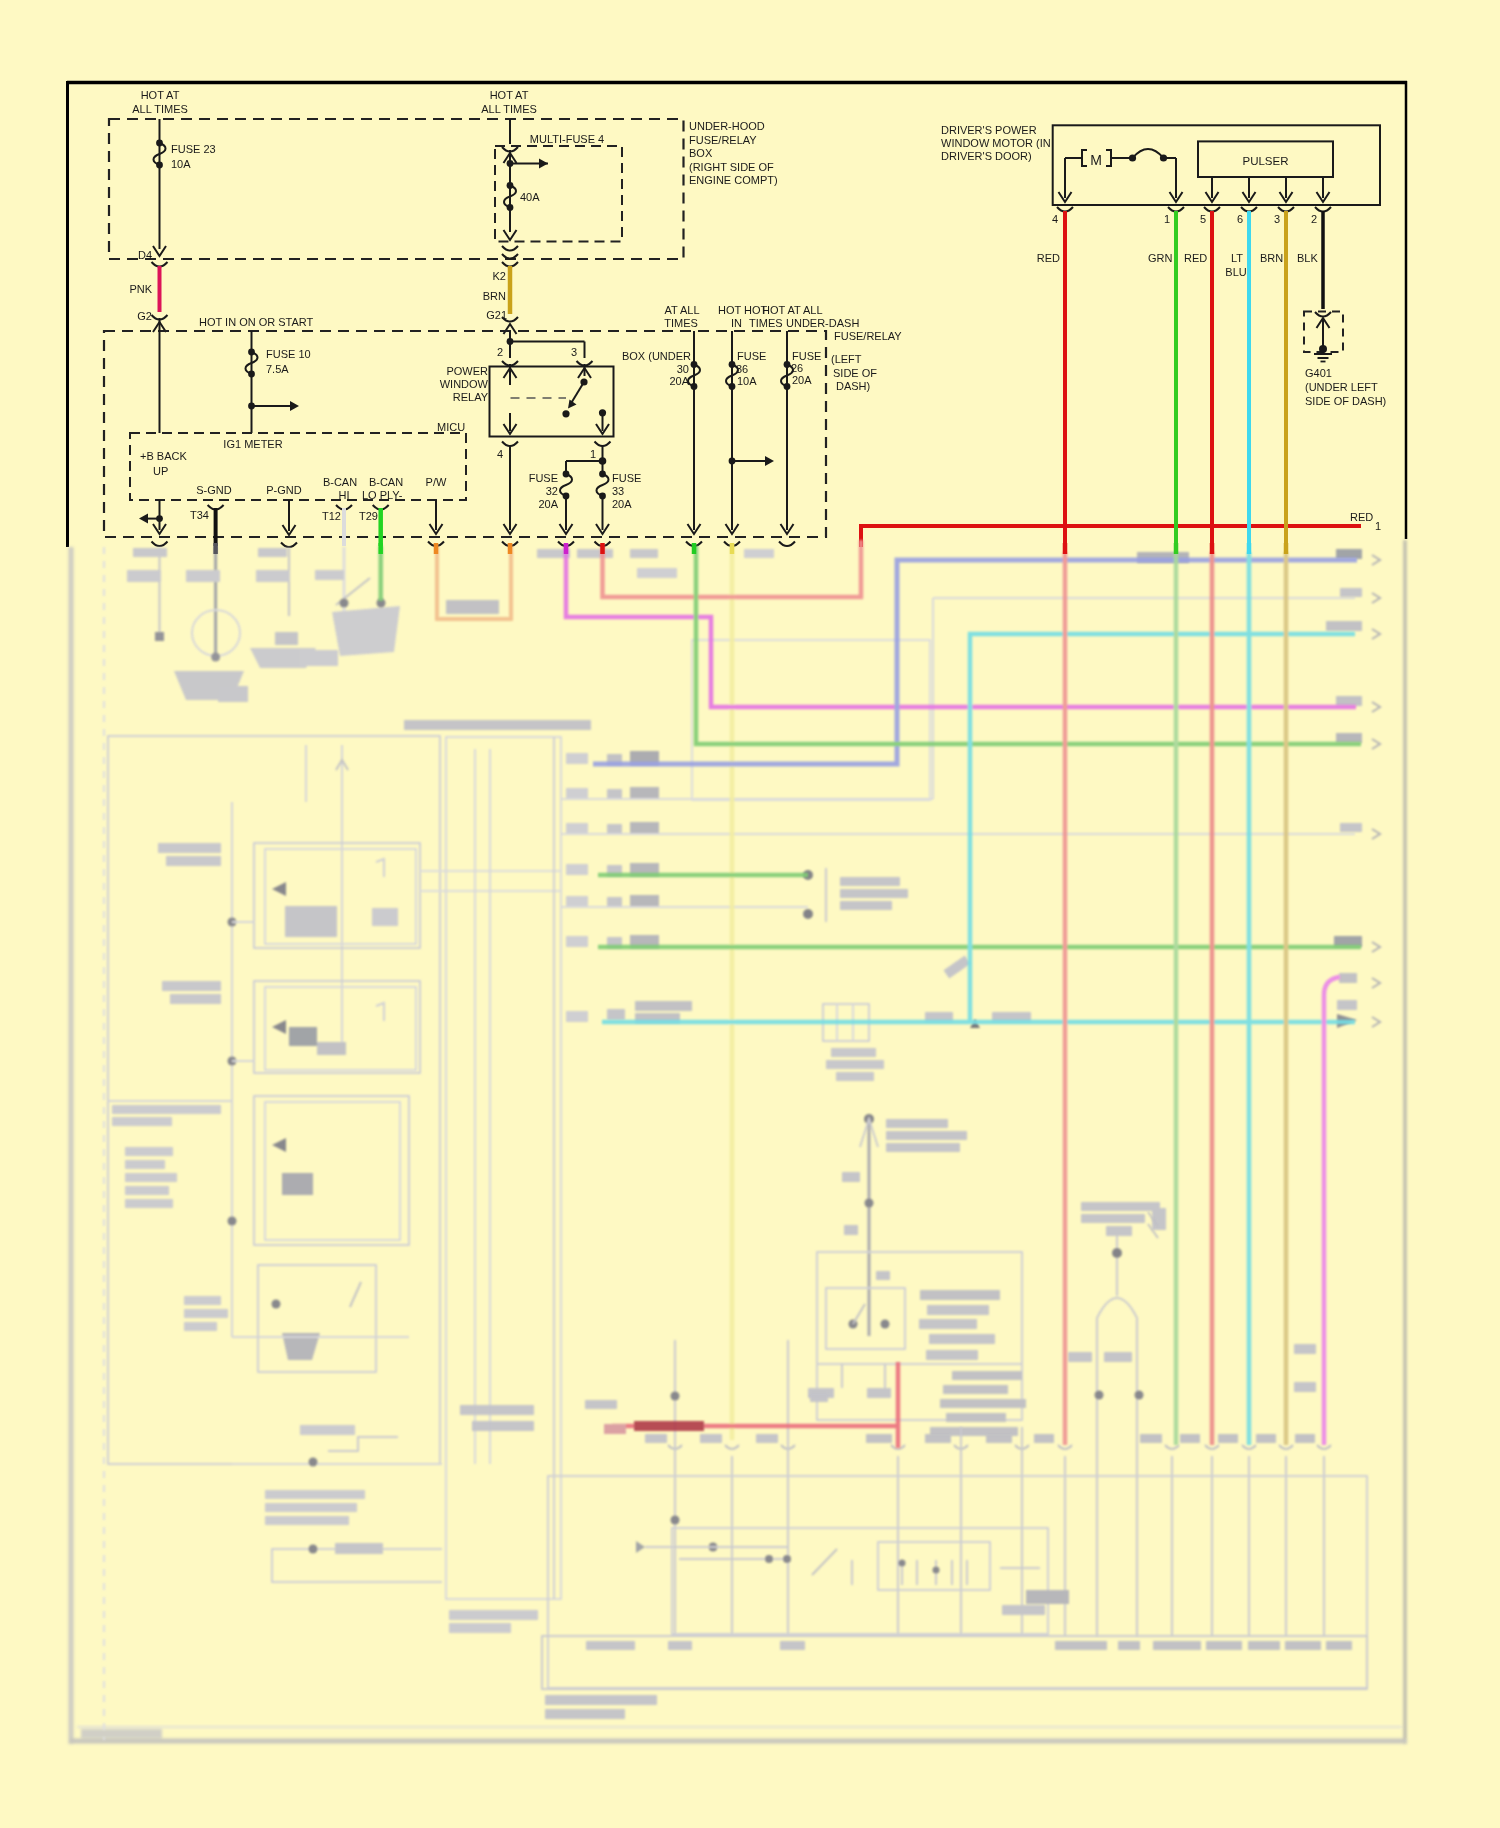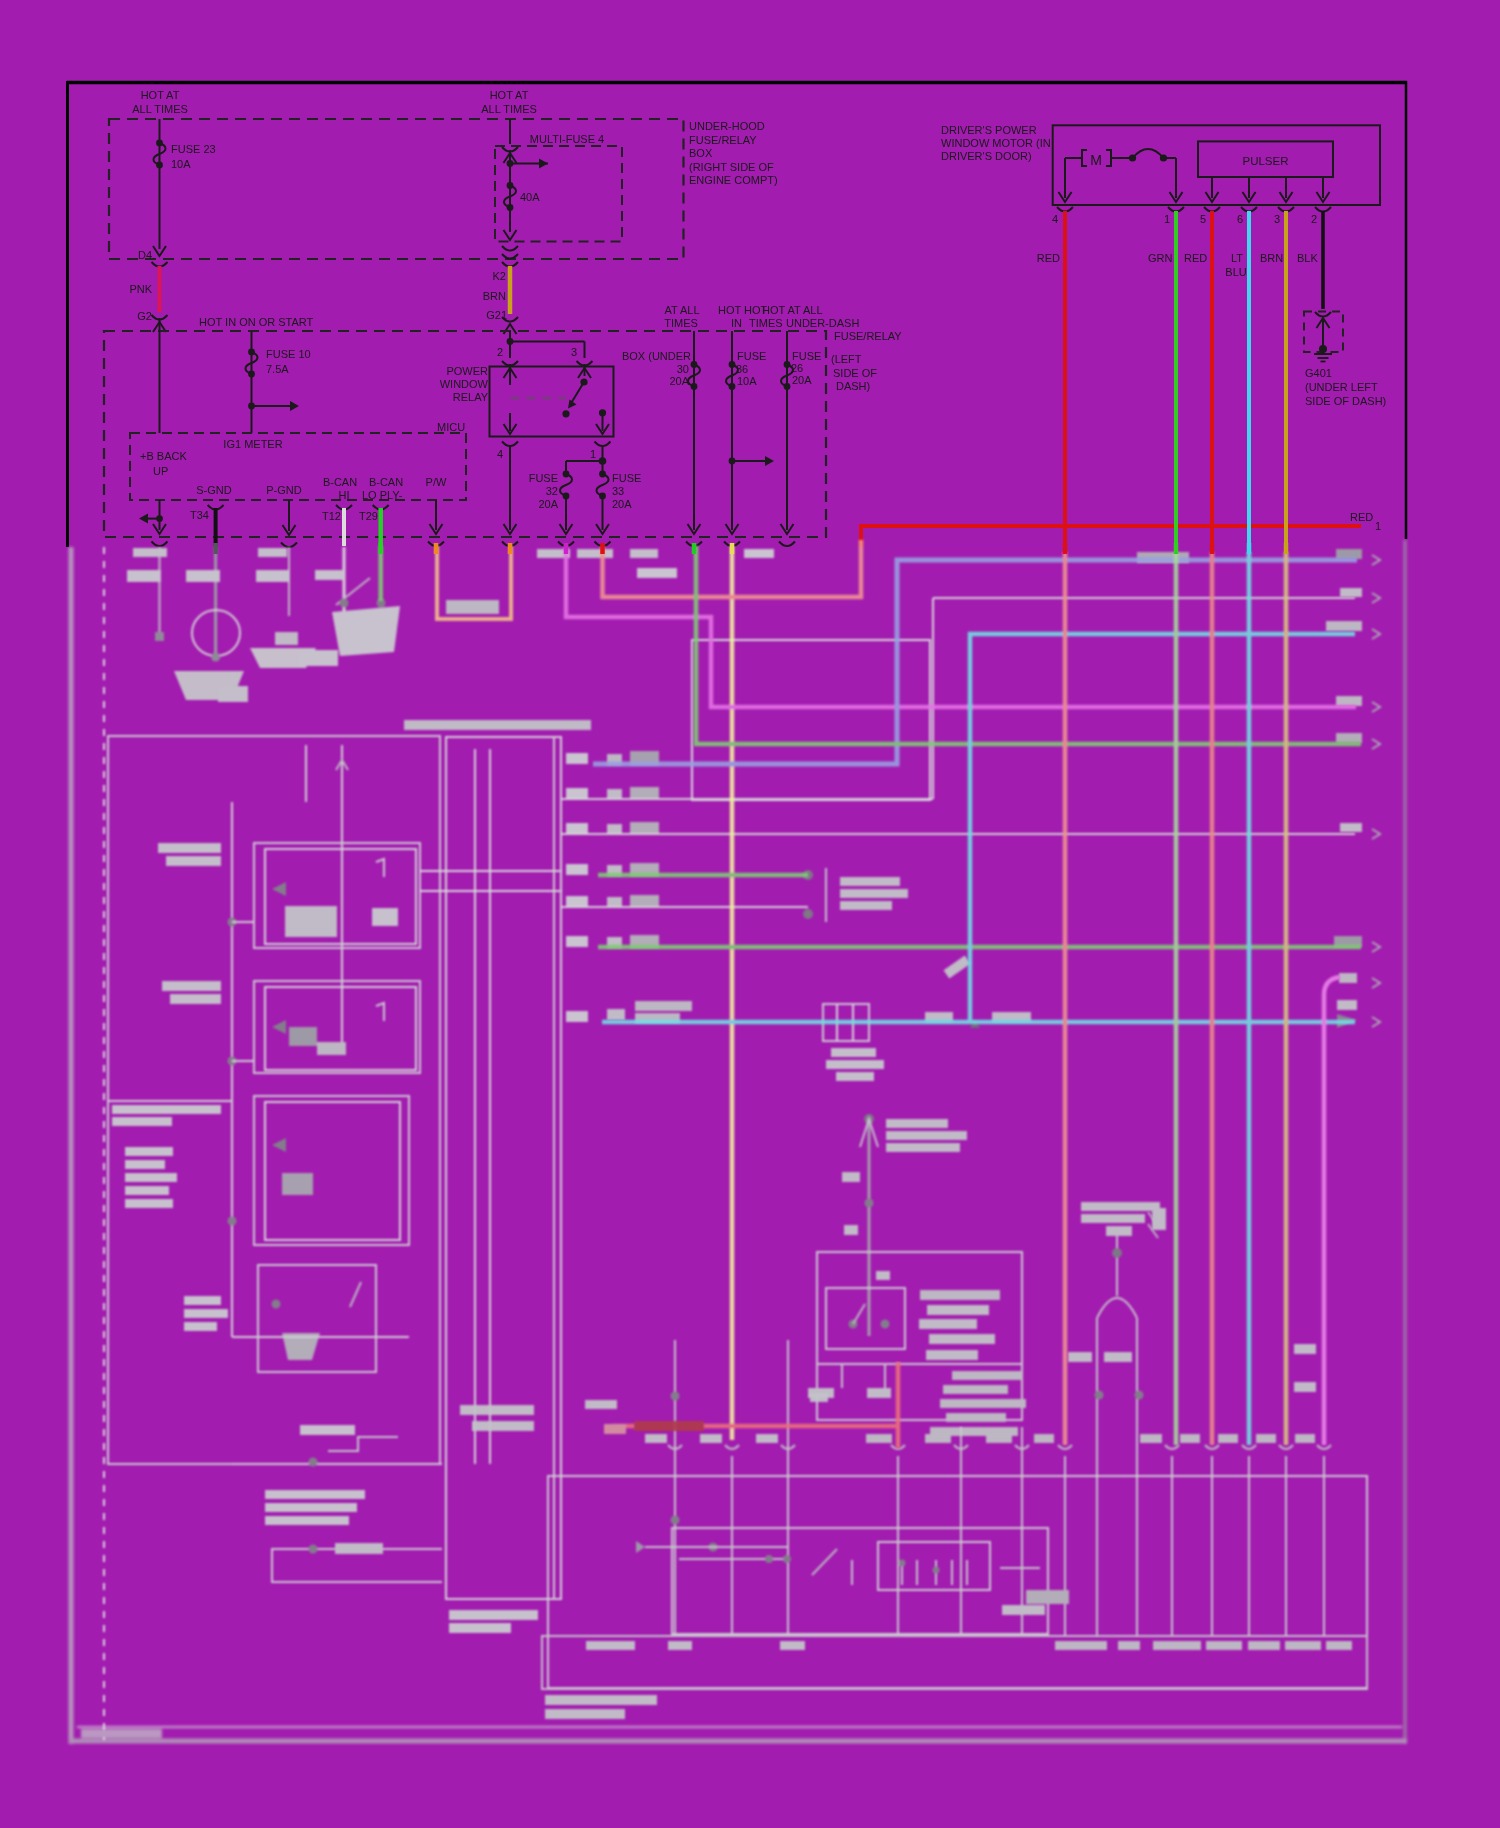--- a/index.html
+++ b/index.html
@@ -1,16 +1,16 @@
 <!DOCTYPE html>
 <html><head>
 <meta charset="utf-8">
 <style>
   html,body{margin:0;padding:0;background:#ffffff;}
-  #page{position:relative;width:1500px;height:1828px;background:#a21caf;overflow:hidden;}
+  #page{position:relative;width:1500px;height:1828px;background:#fef9c3;overflow:hidden;}
   svg{position:absolute;top:0;left:0;}
   text{font-family:"Liberation Sans",sans-serif;fill:#1a1a1a;}
 </style>
 </head>
 <body>
 <div id="page">
 <svg width="1500" height="1828" viewBox="0 0 1500 1828">
 <defs>
   <filter id="blur1" x="-20%" y="-20%" width="140%" height="140%">
           <feGaussianBlur stdDeviation="1.1"></feGaussianBlur>

